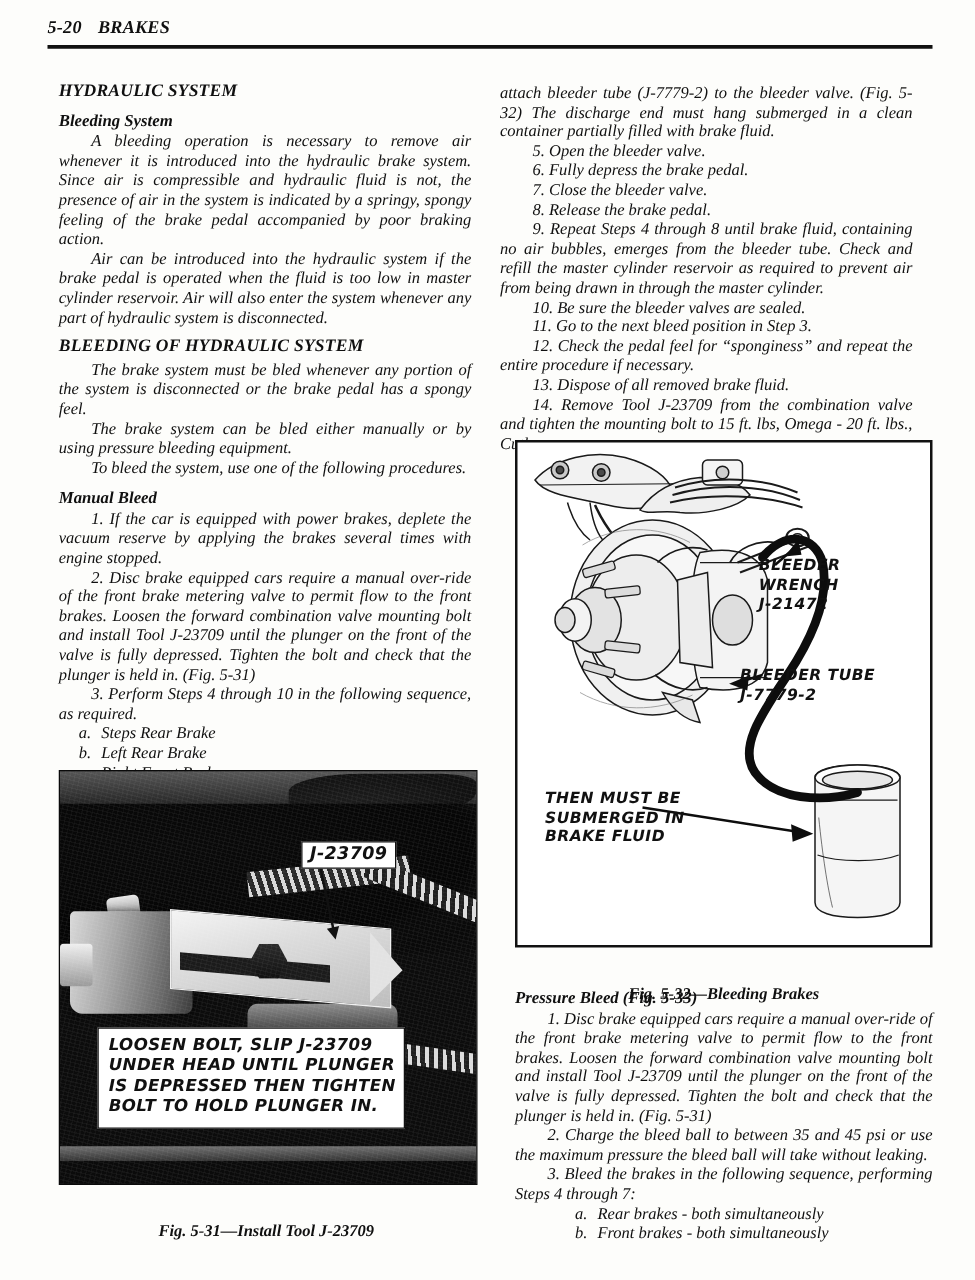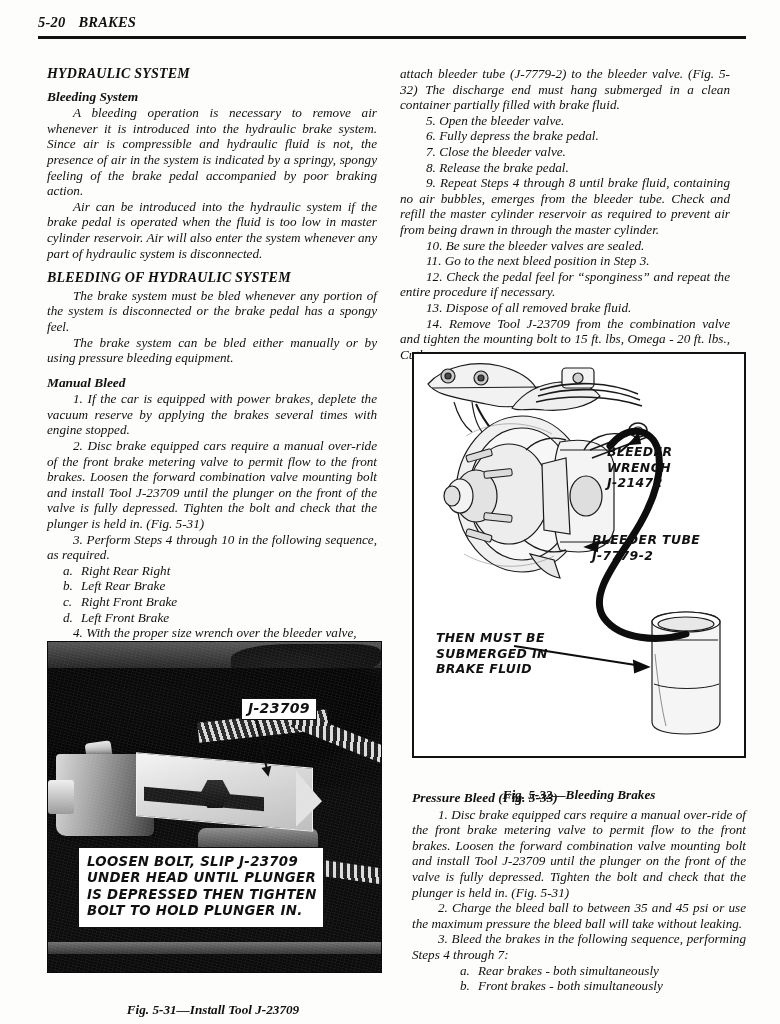--- a/index.html
+++ b/index.html
@@ -111,21 +111,21 @@
     left: 16px;
     top: 0;
   }
   ul.alpha.indent2 li { padding-left: 66px; }
   ul.alpha.indent2 li .lab { left: 48px; }
 
   
   .fig31-wrap {
     position: absolute;
     left: 47px;
-    top: 641px;
+    top: 616px;
     width: 332px;
   }
   .photo {
     position: relative;
     width: 335px;
     height: 332px;
     overflow: hidden;
     background:
       radial-gradient(ellipse 200px 90px at 62% 16%, #6e6e6e 0%, #2a2a2a 55%, #0c0c0c 100%),
       linear-gradient(#141414, #090909);
@@ -341,27 +341,28 @@
   <div class="col col-left">
     <h2 class="sec">HYDRAULIC SYSTEM</h2>
     <div class="spacer-xs"></div>
     <h3 class="sub">Bleeding System</h3>
     <p class="para">A bleeding operation is necessary to remove air whenever it is introduced into the hydraulic brake system. Since air is compressible and hydraulic fluid is not, the presence of air in the system is indicated by a springy, spongy feeling of the brake pedal accompanied by poor braking action.</p>
     <p class="para">Air can be introduced into the hydraulic system if the brake pedal is operated when the fluid is too low in master cylinder reservoir. Air will also enter the system whenever any part of hydraulic system is disconnected.</p>
     <div class="spacer-sm"></div>
     <h2 class="sec">BLEEDING OF HYDRAULIC SYSTEM</h2>
     <p class="para">The brake system must be bled whenever any portion of the system is disconnected or the brake pedal has a spongy feel.</p>
     <p class="para">The brake system can be bled either manually or by using pressure bleeding equipment.</p>
+    <p class="para">To bleed the system, use one of the following procedures.</p>
     <div class="spacer-sm"></div>
     <h3 class="sub">Manual Bleed</h3>
     <p class="para">1. If the car is equipped with power brakes, deplete the vacuum reserve by applying the brakes several times with engine stopped.</p>
     <p class="para">2. Disc brake equipped cars require a manual over-ride of the front brake metering valve to permit flow to the front brakes. Loosen the forward combination valve mounting bolt and install Tool J-23709 until the plunger on the front of the valve is fully depressed. Tighten the bolt and check that the plunger is held in. (Fig. 5-31)</p>
     <p class="para">3. Perform Steps 4 through 10 in the following sequence, as required.</p>
     <ul class="alpha">
-      <li><span class="lab">a.</span><span>Right Rear Right</span></li>
+      <li><span class="lab">a.</span><span>Steps Rear Brake</span></li>
       <li><span class="lab">b.</span><span>Left Rear Brake</span></li>
       <li><span class="lab">c.</span><span>Right Front Brake</span></li>
       <li><span class="lab">d.</span><span>Left Front Brake</span></li>
     </ul>
     <p class="para last">4. With the proper size wrench over the bleeder valve,</p>
   </div>
 
   <div class="col col-right">
     <p class="flush">attach bleeder tube (J-7779-2) to the bleeder valve. (Fig. 5-32) The discharge end must hang submerged in a clean container partially filled with brake fluid.</p>
     <p class="para">5. Open the bleeder valve.</p>

